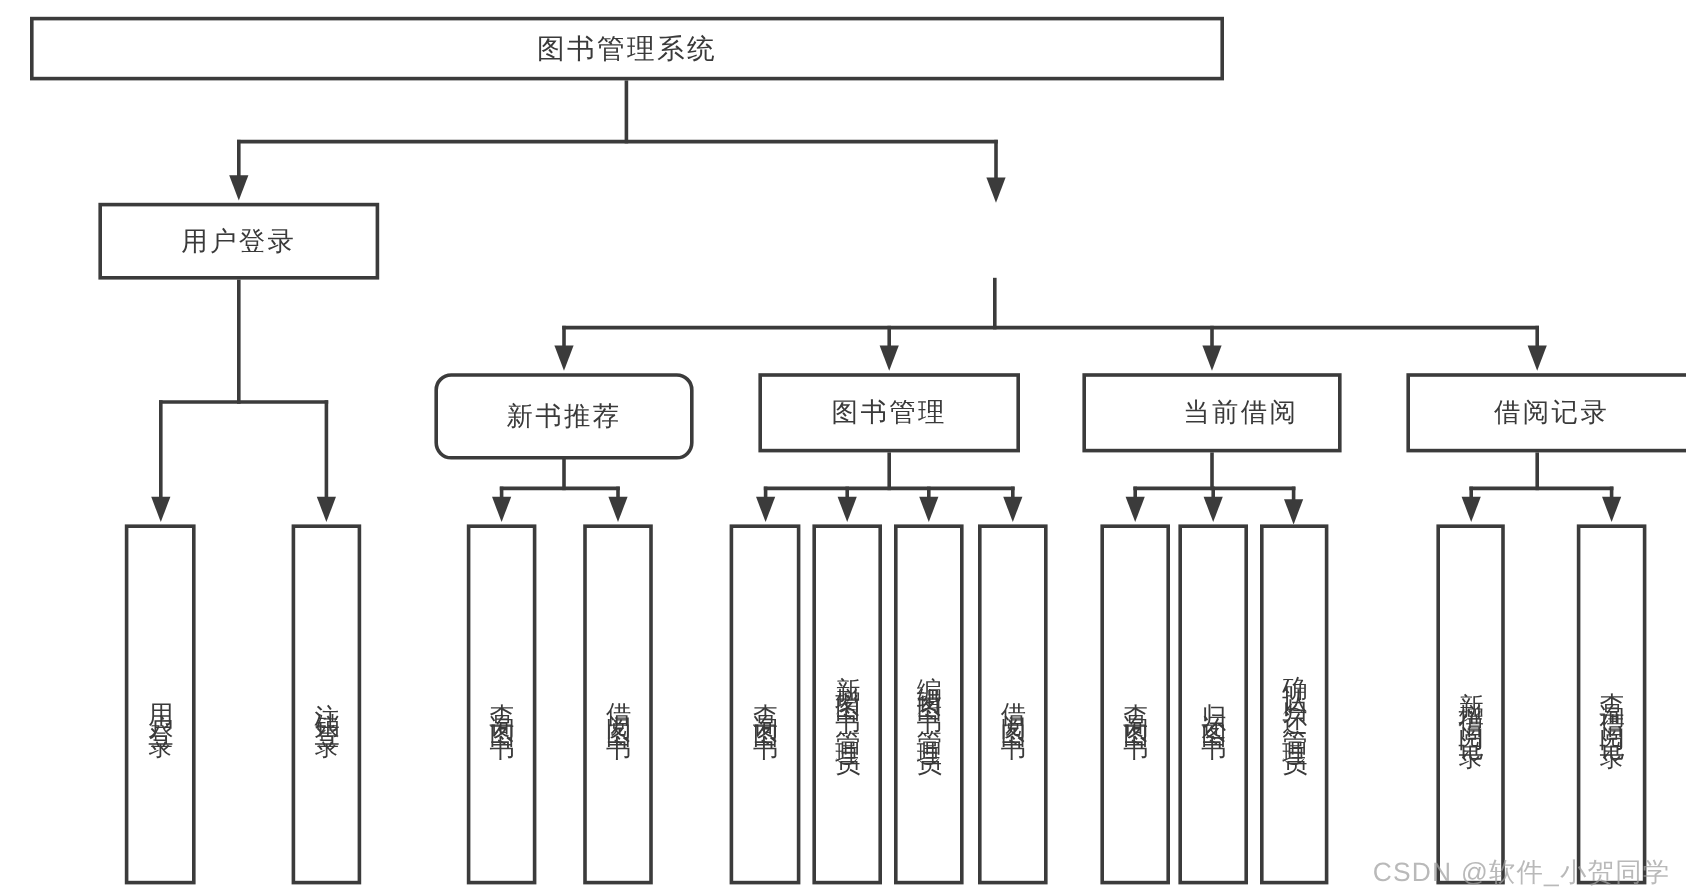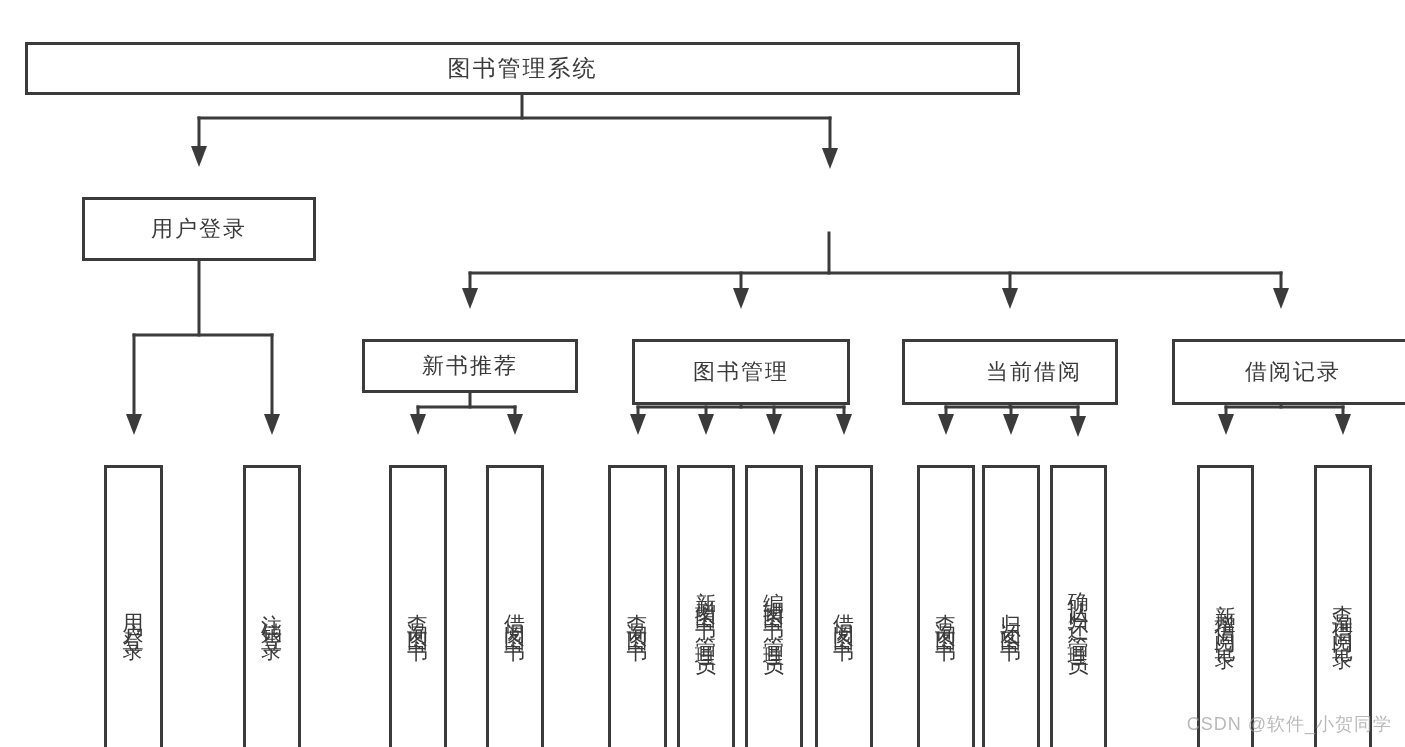--- a/index.html
+++ b/index.html
@@ -5,31 +5,31 @@
   html,body{margin:0;padding:0;background:#ffffff;}
   #stage{
     position:relative;width:1405px;height:747px;background:#ffffff;overflow:hidden;
     font-family:"Liberation Sans","DejaVu Sans",sans-serif;color:#3a3a3a;
   }
   svg.wires{position:absolute;left:0;top:0;z-index:1;}
   svg.wires line{stroke:#3b3b3b;stroke-width:3;stroke-linecap:square;}
   svg.wires polygon{fill:#3b3b3b;stroke:none;}
   .box{
     position:absolute;box-sizing:border-box;border:3px solid #3b3b3b;background:#ffffff;
-    display:flex;align-items:center;justify-content:center;z-index:2;margin-top:28px;
+    display:flex;align-items:center;justify-content:center;z-index:2;
   }
   .hlabel{font-size:22px;letter-spacing:2px;white-space:nowrap;}
   .root .hlabel{font-size:23px;}
   .vlabel{
     writing-mode:vertical-rl;text-orientation:mixed;
     font-size:21px;line-height:1;letter-spacing:9px;white-space:nowrap;
   }
   .watermark{
     position:absolute;right:13px;top:712px;z-index:5;
-    font-size:18px;color:#9f9f9f;opacity:0.72;letter-spacing:1px;white-space:nowrap;
+    font-size:22px;color:#9f9f9f;opacity:0.72;letter-spacing:1px;white-space:nowrap;
   }
 </style>
 </head>
 <body>
 
 <div id="stage">
 
   <svg class="wires" width="1405" height="747" viewBox="0 0 1405 747">
 
     <g>
@@ -107,21 +107,21 @@
   </svg>
 
   <div class="box root" style="left:25px;top:14px;width:995px;height:53px;">
     <span class="hlabel">图书管理系统</span>
   </div>
 
   <div class="box" style="left:82px;top:169px;width:234px;height:64px;">
     <span class="hlabel">用户登录</span>
   </div>
 
-  <div class="box" style="left:362px;top:311px;width:216px;height:54px;">
+  <div class="box" style="left:362px;top:311px;width:216px;height:72px;border-radius:14px;">
     <span class="hlabel">新书推荐</span>
   </div>
   <div class="box" style="left:632px;top:311px;width:218px;height:66px;">
     <span class="hlabel">图书管理</span>
   </div>
   <div class="box" style="left:902px;top:311px;width:216px;height:66px;padding-left:48px;">
     <span class="hlabel">当前借阅</span>
   </div>
   <div class="box" style="left:1172px;top:311px;width:242px;height:66px;">
     <span class="hlabel">借阅记录</span>

